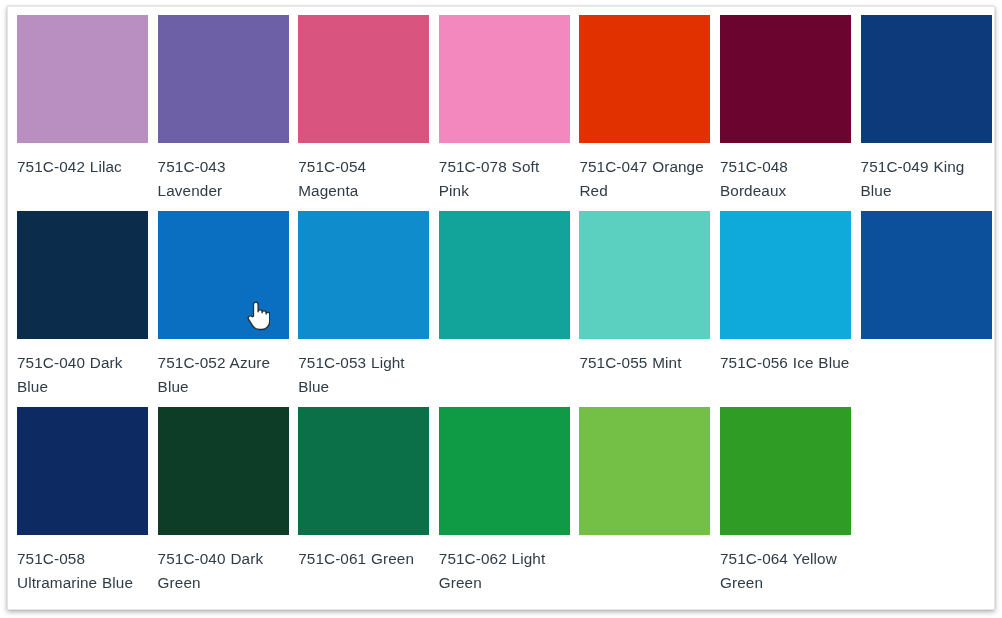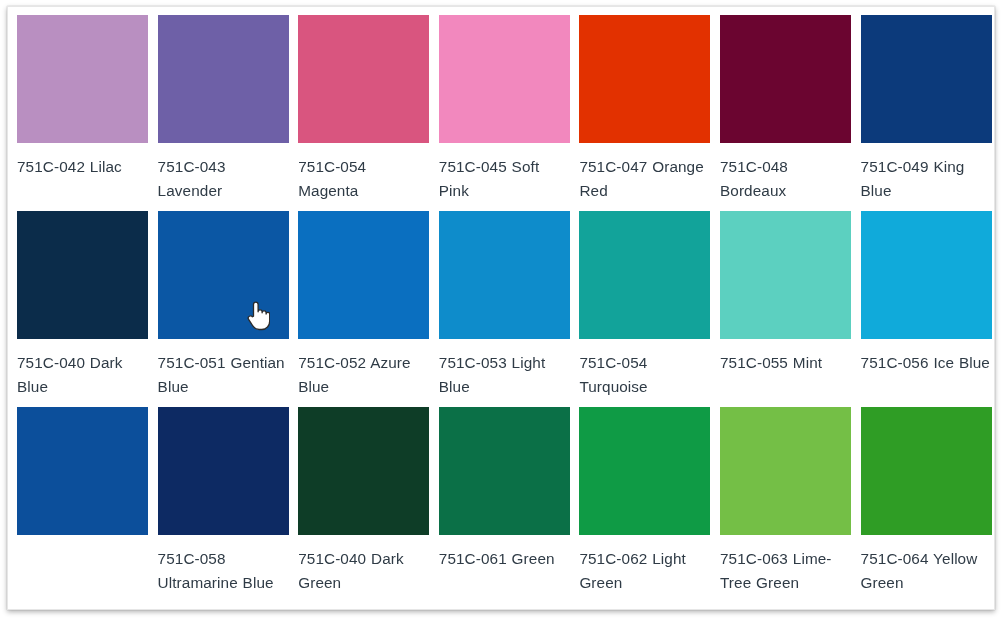--- a/index.html
+++ b/index.html
@@ -89,53 +89,48 @@
       <div class="swatch-cell">
         <span class="swatch-chip" title="751C-043 Lavender" style="background-color: rgb(110, 96, 167);"></span>
         <span class="swatch-label">751C-043 Lavender</span>
       </div>
       <div class="swatch-cell">
         <span class="swatch-chip" title="751C-044 Magenta" style="background-color: rgb(217, 85, 127);"></span>
         <span class="swatch-label">751C-054 Magenta</span>
       </div>
       <div class="swatch-cell">
         <span class="swatch-chip" title="751C-045 Soft Pink" style="background-color: rgb(242, 136, 190);"></span>
-        <span class="swatch-label">751C-045 Soft Pink</span>
+        <span class="swatch-label">751C-078 Soft Pink</span>
       </div>
       <div class="swatch-cell">
         <span class="swatch-chip" title="751C-047 Orange Red" style="background-color: rgb(226, 49, 0);"></span>
         <span class="swatch-label">751C-047 Orange Red</span>
       </div>
       <div class="swatch-cell">
         <span class="swatch-chip" title="751C-048 Bordeaux" style="background-color: rgb(107, 5, 48);"></span>
         <span class="swatch-label">751C-048 Bordeaux</span>
       </div>
       <div class="swatch-cell">
         <span class="swatch-chip" title="751C-049 King Blue" style="background-color: rgb(12, 58, 123);"></span>
         <span class="swatch-label">751C-049 King Blue</span>
       </div>
       <div class="swatch-cell">
         <span class="swatch-chip" title="751C-050 Dark Blue" style="background-color: rgb(11, 44, 74);"></span>
         <span class="swatch-label">751C-040 Dark Blue</span>
       </div>
       <div class="swatch-cell">
-        <span class="swatch-chip" title="751C-051 Gentian Blue" style="background-color: rgb(11, 87, 164);"></span>
-        <span class="swatch-label">751C-051 Gentian Blue</span>
-      </div>
-      <div class="swatch-cell">
         <span class="swatch-chip" title="751C-052 Azure Blue" style="background-color: rgb(10, 111, 192);"></span>
         <span class="swatch-label">751C-052 Azure Blue</span>
       </div>
       <div class="swatch-cell">
         <span class="swatch-chip" title="751C-053 Light Blue" style="background-color: rgb(14, 140, 203);"></span>
         <span class="swatch-label">751C-053 Light Blue</span>
       </div>
       <div class="swatch-cell">
         <span class="swatch-chip" title="751C-054 Turquoise" style="background-color: rgb(18, 163, 154);"></span>
-        <span class="swatch-label">751C-054 Turquoise</span>
       </div>
       <div class="swatch-cell">
         <span class="swatch-chip" title="751C-055 Mint" style="background-color: rgb(92, 208, 192);"></span>
         <span class="swatch-label">751C-055 Mint</span>
       </div>
       <div class="swatch-cell">
         <span class="swatch-chip" title="751C-056 Ice Blue" style="background-color: rgb(16, 170, 218);"></span>
         <span class="swatch-label">751C-056 Ice Blue</span>
       </div>
       <div class="swatch-cell">
@@ -152,21 +147,20 @@
       <div class="swatch-cell">
         <span class="swatch-chip" title="751C-061 Green" style="background-color: rgb(11, 112, 71);"></span>
         <span class="swatch-label">751C-061 Green</span>
       </div>
       <div class="swatch-cell">
         <span class="swatch-chip" title="751C-062 Light Green" style="background-color: rgb(15, 155, 69);"></span>
         <span class="swatch-label">751C-062 Light Green</span>
       </div>
       <div class="swatch-cell">
         <span class="swatch-chip" title="751C-063 Lime-Tree Green" style="background-color: rgb(116, 191, 70);"></span>
-        <span class="swatch-label">751C-063 Lime-Tree Green</span>
       </div>
       <div class="swatch-cell">
         <span class="swatch-chip" title="751C-064 Yellow Green" style="background-color: rgb(47, 157, 37);"></span>
         <span class="swatch-label">751C-064 Yellow Green</span>
       </div>
     </div>
 
   <svg id="hand-cursor" viewBox="0 0 26 32" xmlns="http://www.w3.org/2000/svg" style="left: 236px; top: 292px;">
     <path d="M9.5 17.2V5.6c0-1.4 1.0-2.5 2.3-2.5s2.3 1.1 2.3 2.5v7.2
              c0-1.1 0.9-2.0 2.0-2.0s2.0 0.9 2.0 2.0v1.0

